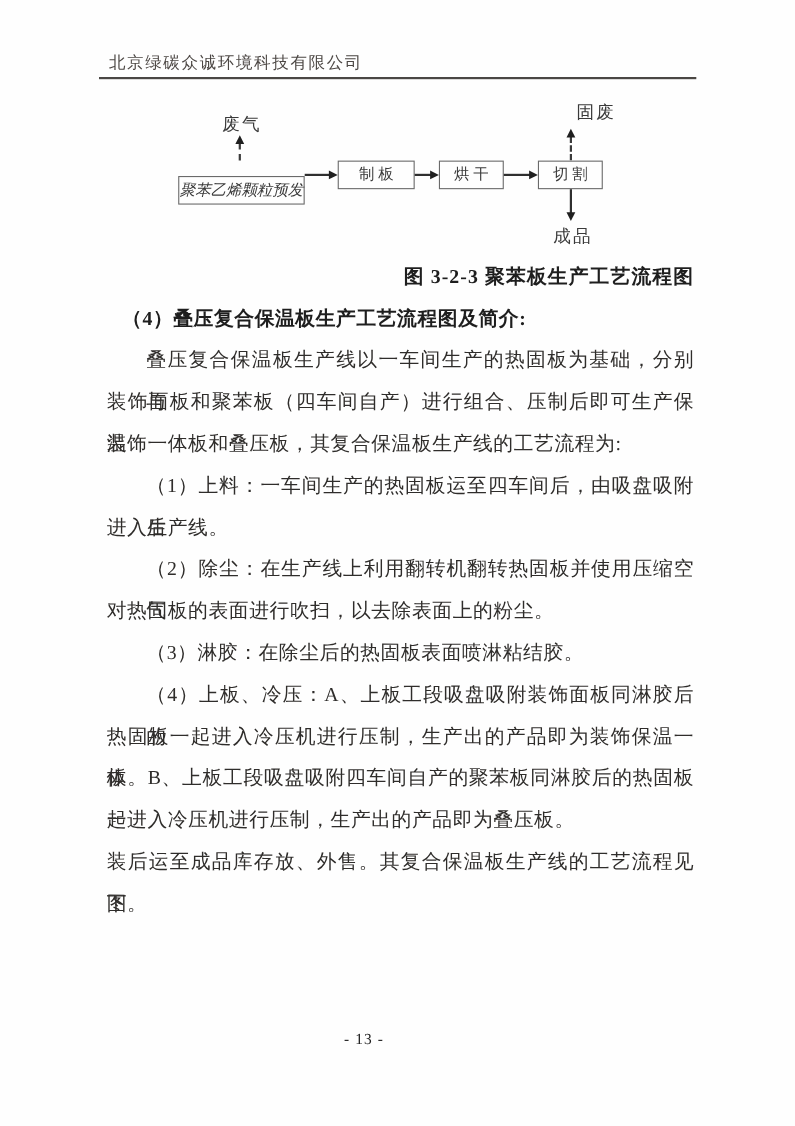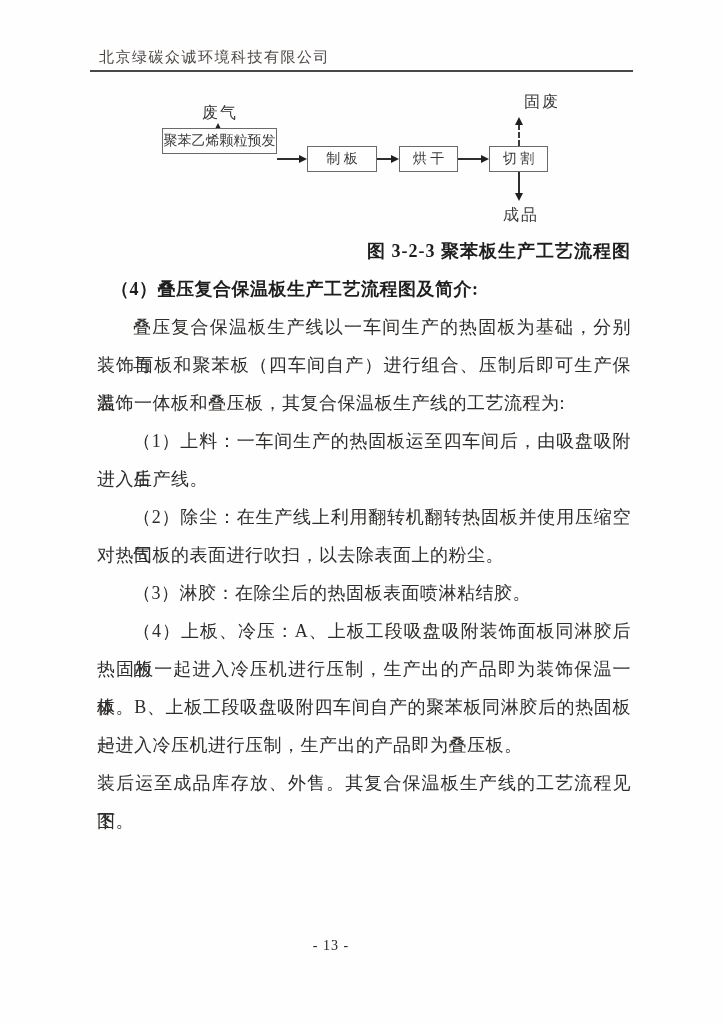--- a/index.html
+++ b/index.html
@@ -85,21 +85,21 @@
     <div class="dlabel" style="left:202px;top:103px;">废气</div>
     <div class="dlabel" style="left:524px;top:92px;">固废</div>
     <div class="dlabel" style="left:503px;top:205px;">成品</div>
 
     <div class="shaft-v-dashed" style="left:217px;top:130px;height:16px;"></div>
     <div class="ah-up" style="left:214px;top:123px;"></div>
 
     <div class="shaft-v-dashed" style="left:518px;top:124px;height:22px;"></div>
     <div class="ah-up" style="left:515px;top:117px;"></div>
 
-    <div class="dbox" style="left:162px;top:128px;width:115px;height:26px;">聚苯乙烯颗粒预发</div>
+    <div class="dbox" style="left:162px;top:160px;width:115px;height:26px;font-style:italic;">聚苯乙烯颗粒预发</div>
     <div class="dbox" style="left:307px;top:146px;width:70px;height:26px;">制 板</div>
     <div class="dbox" style="left:399px;top:146px;width:59px;height:26px;">烘 干</div>
     <div class="dbox" style="left:489px;top:146px;width:59px;height:26px;">切 割</div>
 
     <div class="shaft-h" style="left:277px;top:158px;width:23px;"></div>
     <div class="ah-right" style="left:299px;top:155px;"></div>
 
     <div class="shaft-h" style="left:377px;top:158px;width:15px;"></div>
     <div class="ah-right" style="left:391px;top:155px;"></div>
 

